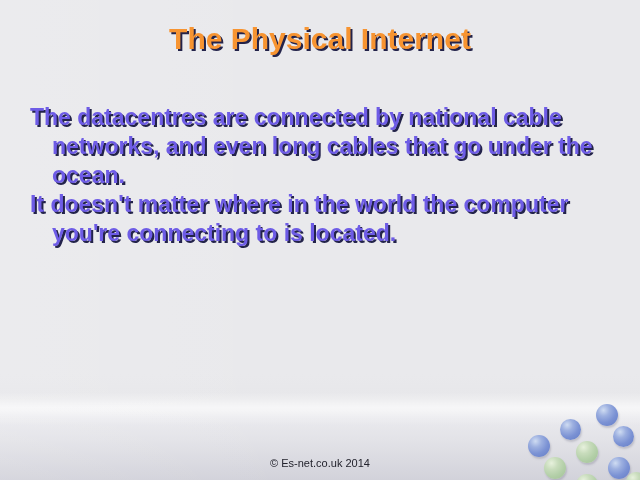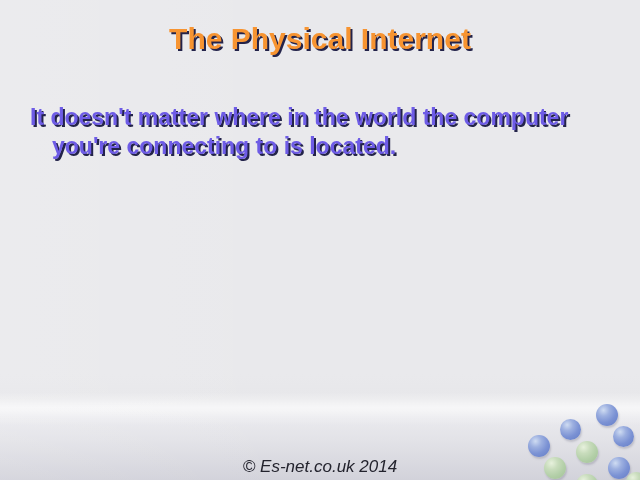--- a/index.html
+++ b/index.html
@@ -97,24 +97,23 @@
 
   .para.second {
   }
 
   .footer {
     position: absolute;
     left: 0;
     top: 457px;
     width: 640px;
     text-align: center;
-    font-size: 17px;
+    font-size: 11px;
     color: #23232d;
     z-index: 5;
-    font-style: italic;
   }
 
   
   .spheres {
     position: absolute;
     right: 0;
     bottom: 0;
     width: 110px;
     height: 78px;
     z-index: 2;
@@ -145,20 +144,21 @@
   }
 </style>
 </head>
 <body>
 
 <div class="slide">
 
   <div class="title">The Physical Internet</div>
 
   <div class="body-block">
+    <p class="para first">The datacentres are connected by national cable networks, and even long cables that go under the ocean.</p>
     <p class="para second">It doesn't matter where in the world the computer you're connecting to is located.</p>
   </div>
 
   <div class="footer">© Es-net.co.uk 2014</div>
 
   <div class="spheres">
       <div class="sphere blue" style="left: 66px; top: 2px; width: 22px; height: 22px;"></div>
       <div class="sphere blue" style="left: 30px; top: 17px; width: 21px; height: 21px;"></div>
       <div class="sphere blue" style="left: 83px; top: 24px; width: 21px; height: 21px;"></div>
       <div class="sphere blue" style="left: -2px; top: 33px; width: 22px; height: 22px;"></div>

